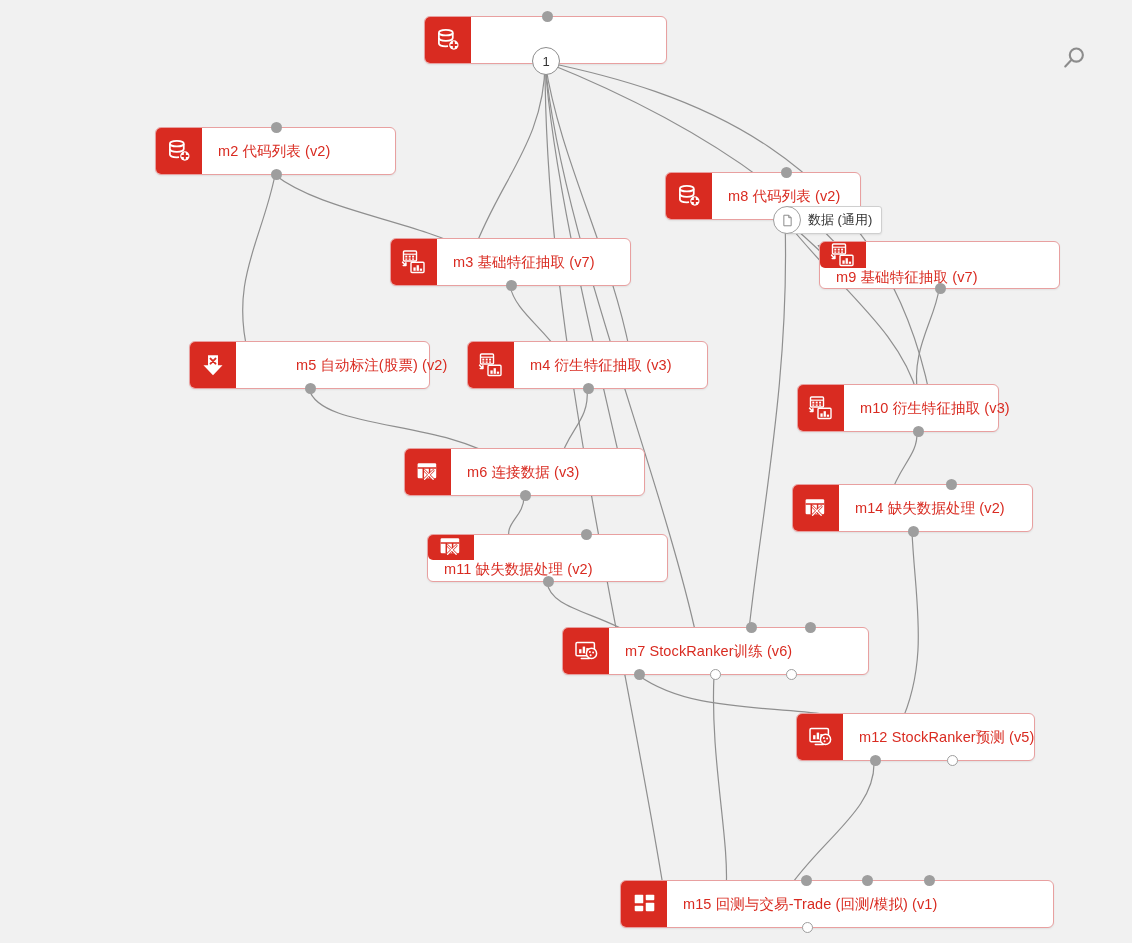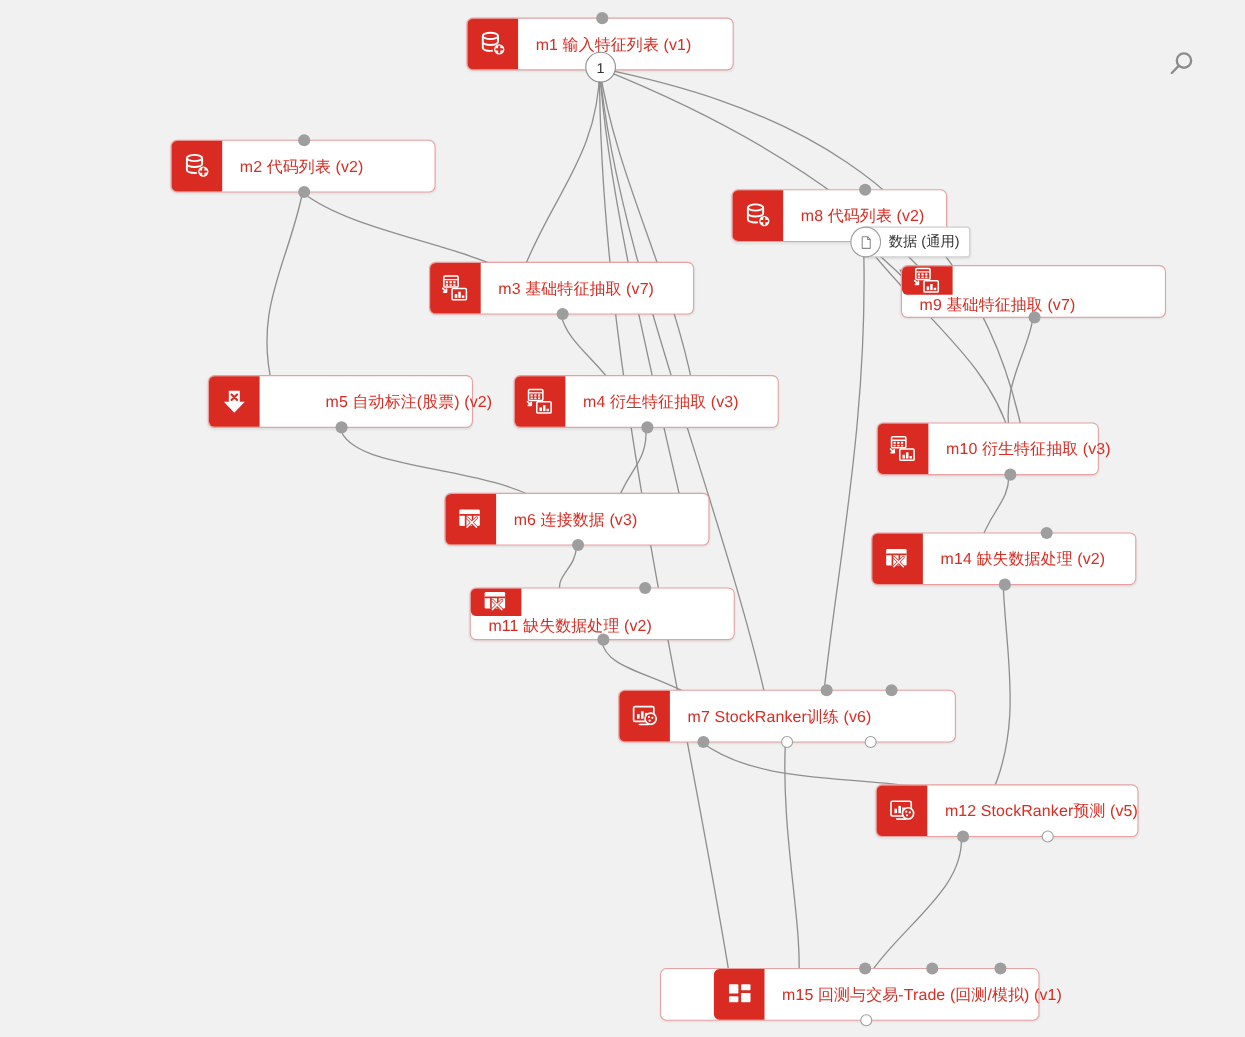--- a/index.html
+++ b/index.html
@@ -183,21 +183,20 @@
       <div class="node" style="left: 424px; top: 16px; width: 243px;">
         <div class="node-icon">
           <svg width="26" height="26" viewBox="0 0 24 24" fill="none" stroke="#fff" stroke-width="1.6">
       <ellipse cx="10" cy="5.2" rx="6.4" ry="2.6"></ellipse>
       <path d="M3.6 5.2 v5 c0 1.45 2.87 2.6 6.4 2.6 s6.4-1.15 6.4-2.6 v-5"></path>
       <path d="M3.6 10.2 v5 c0 1.45 2.87 2.6 6.4 2.6 c.7 0 1.38-.05 2-.13"></path>
       <circle cx="17.4" cy="16.6" r="4.3" fill="#fff" stroke="none"></circle>
       <path d="M17.4 14.2 v4.8 M15 16.6 h4.8" stroke="#d92b21" stroke-width="1.9" stroke-linecap="round"></path>
     </svg>
         </div>
-        <div class="node-label">m1 输入特征列表 (v1)</div>
         <div class="port top" style="left: 117px;"></div>
       </div>
       <div class="node" style="left: 155px; top: 127px; width: 241px;">
         <div class="node-icon">
           <svg width="26" height="26" viewBox="0 0 24 24" fill="none" stroke="#fff" stroke-width="1.6">
       <ellipse cx="10" cy="5.2" rx="6.4" ry="2.6"></ellipse>
       <path d="M3.6 5.2 v5 c0 1.45 2.87 2.6 6.4 2.6 s6.4-1.15 6.4-2.6 v-5"></path>
       <path d="M3.6 10.2 v5 c0 1.45 2.87 2.6 6.4 2.6 c.7 0 1.38-.05 2-.13"></path>
       <circle cx="17.4" cy="16.6" r="4.3" fill="#fff" stroke="none"></circle>
       <path d="M17.4 14.2 v4.8 M15 16.6 h4.8" stroke="#d92b21" stroke-width="1.9" stroke-linecap="round"></path>
@@ -411,21 +410,21 @@
               <circle cx="16.9" cy="12.9" r="1"></circle>
               <circle cx="20.1" cy="13.6" r="1"></circle>
               <circle cx="17.6" cy="16.2" r="1"></circle>
             </g>
     </svg>
         </div>
         <div class="node-label">m12 StockRanker预测 (v5)</div>
         <div class="port bottom" style="left: 73px;"></div>
         <div class="port bottom hollow" style="left: 150px;"></div>
       </div>
-      <div class="node" style="left: 600px; top: 880px; width: 345px; padding-left: 48px;">
+      <div class="node" style="left: 620px; top: 880px; width: 434px;">
         <div class="node-icon">
           <svg width="25" height="25" viewBox="0 0 24 24" fill="#fff">
       <rect x="2.6" y="2.6" width="8.2" height="8.2" rx="0.8"></rect>
       <rect x="13.2" y="2.6" width="8.2" height="5.2" rx="0.8"></rect>
       <rect x="2.6" y="13.2" width="8.2" height="5.2" rx="0.8"></rect>
       <rect x="13.2" y="10.2" width="8.2" height="8.2" rx="0.8"></rect>
     </svg>
         </div>
         <div class="node-label">m15 回测与交易-Trade (回测/模拟) (v1)</div>
         <div class="port top" style="left: 180px;"></div>

